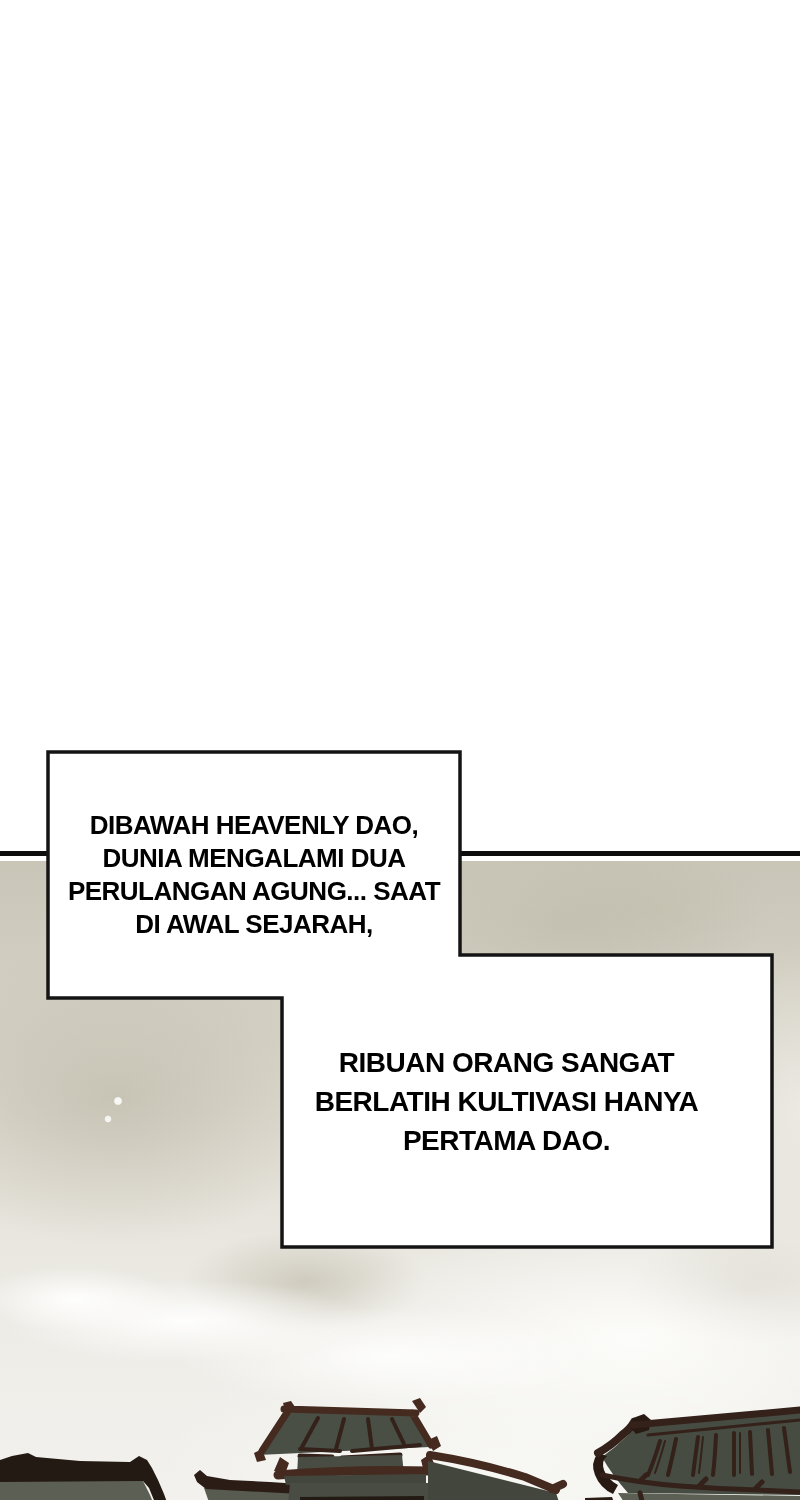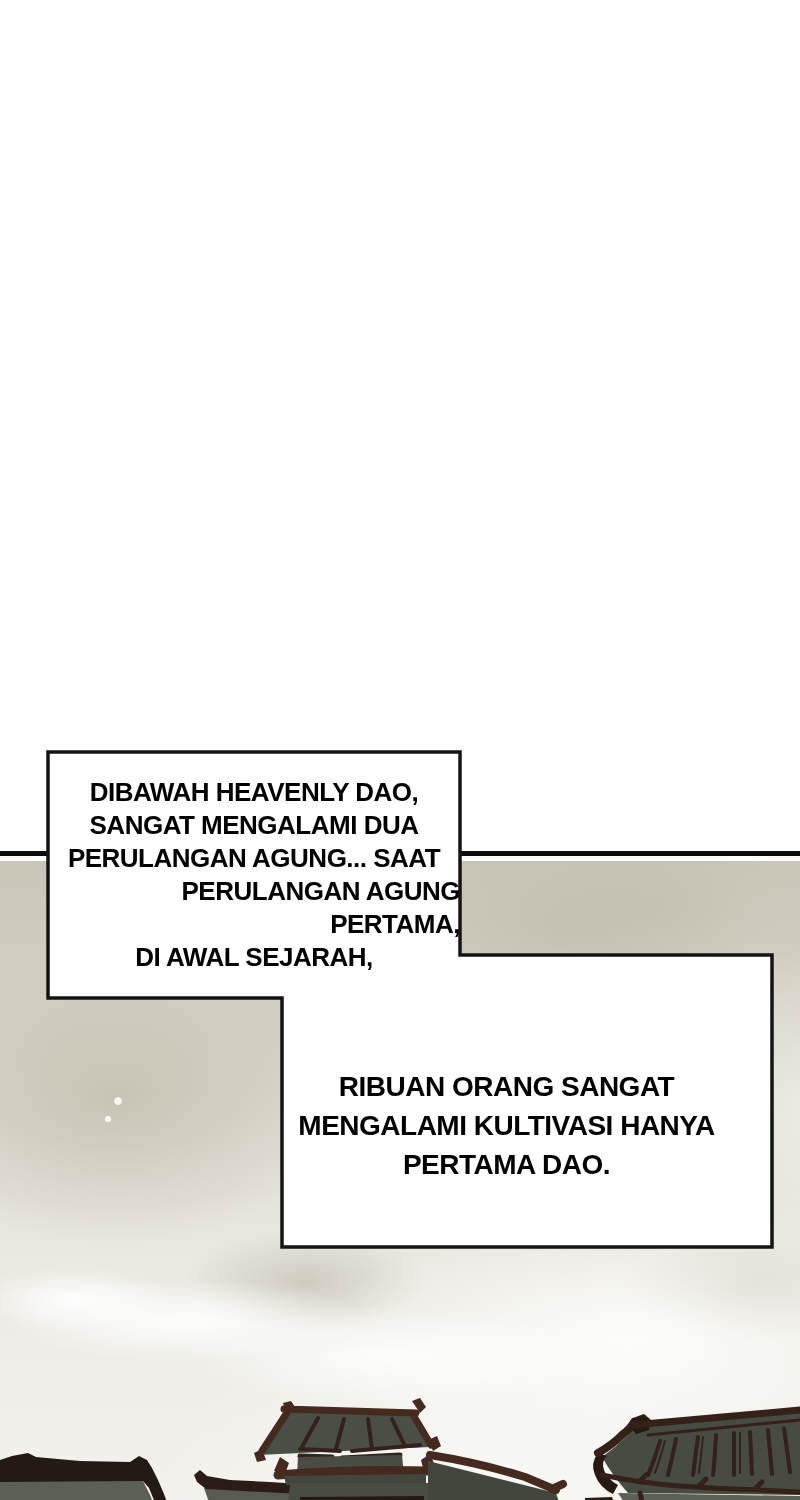--- a/index.html
+++ b/index.html
@@ -41,24 +41,24 @@
   .fill-base{fill:#484c42}.fill-annex{fill:#42463d}
   .fill-red{fill:#46291f}
   .stroke-ink{stroke:#33211a;fill:none;stroke-linecap:round;stroke-linejoin:round}
   .stroke-red{stroke:#452a20;fill:none;stroke-linecap:round;stroke-linejoin:round}
 
   
   .speech{position:absolute;left:0;top:0;width:800px;height:1500px;display:block;}
   .speech polygon{stroke:#141414;stroke-width:3.5;stroke-linejoin:miter;}
 
   .bubble-text{position:absolute;display:flex;flex-direction:column;justify-content:center;
-               align-items:center;text-align:right;color:#000;font-weight:bold;
+               align-items:center;text-align:center;color:#000;font-weight:bold;
                font-family:"Liberation Sans",sans-serif;}
   .bubble1{left:48px;top:752px;width:412px;height:246px;font-size:26px;line-height:33px;letter-spacing:-0.5px;}
-  .bubble2{left:282px;top:979px;width:449px;height:292px;font-size:28px;line-height:39px;letter-spacing:-0.5px;}
+  .bubble2{left:282px;top:955px;width:449px;height:292px;font-size:28px;line-height:39px;letter-spacing:-0.5px;}
 </style>
 </head>
 <body>
 
 <div class="page">
 
   <div class="top-margin"></div>
 
   <div class="panel">
     <div class="sky"></div>
@@ -111,25 +111,24 @@
       </g>
     </svg>
   </div>
 
   <svg class="speech" viewBox="0 0 800 1500">
     <polygon points="48,752 460,752 460,955 772,955 772,1247 282,1247 282,998 48,998" fill="#ffffff"></polygon>
   </svg>
 
   <div class="bubble-text bubble1">
     <div class="line">DIBAWAH HEAVENLY DAO,</div>
-    <div class="line">SANGAT MENGALAMI DUA</div>
+    <div class="line">DUNIA MENGALAMI DUA</div>
     <div class="line">PERULANGAN AGUNG... SAAT</div>
-    <div class="line">PERULANGAN AGUNG PERTAMA,</div>
     <div class="line">DI AWAL SEJARAH,</div>
   </div>
 
   <div class="bubble-text bubble2">
     <div class="line">RIBUAN ORANG SANGAT</div>
-    <div class="line">MENGALAMI KULTIVASI HANYA</div>
+    <div class="line">BERLATIH KULTIVASI HANYA</div>
     <div class="line">PERTAMA DAO.</div>
   </div>
 
 </div>
 
 </body></html>

